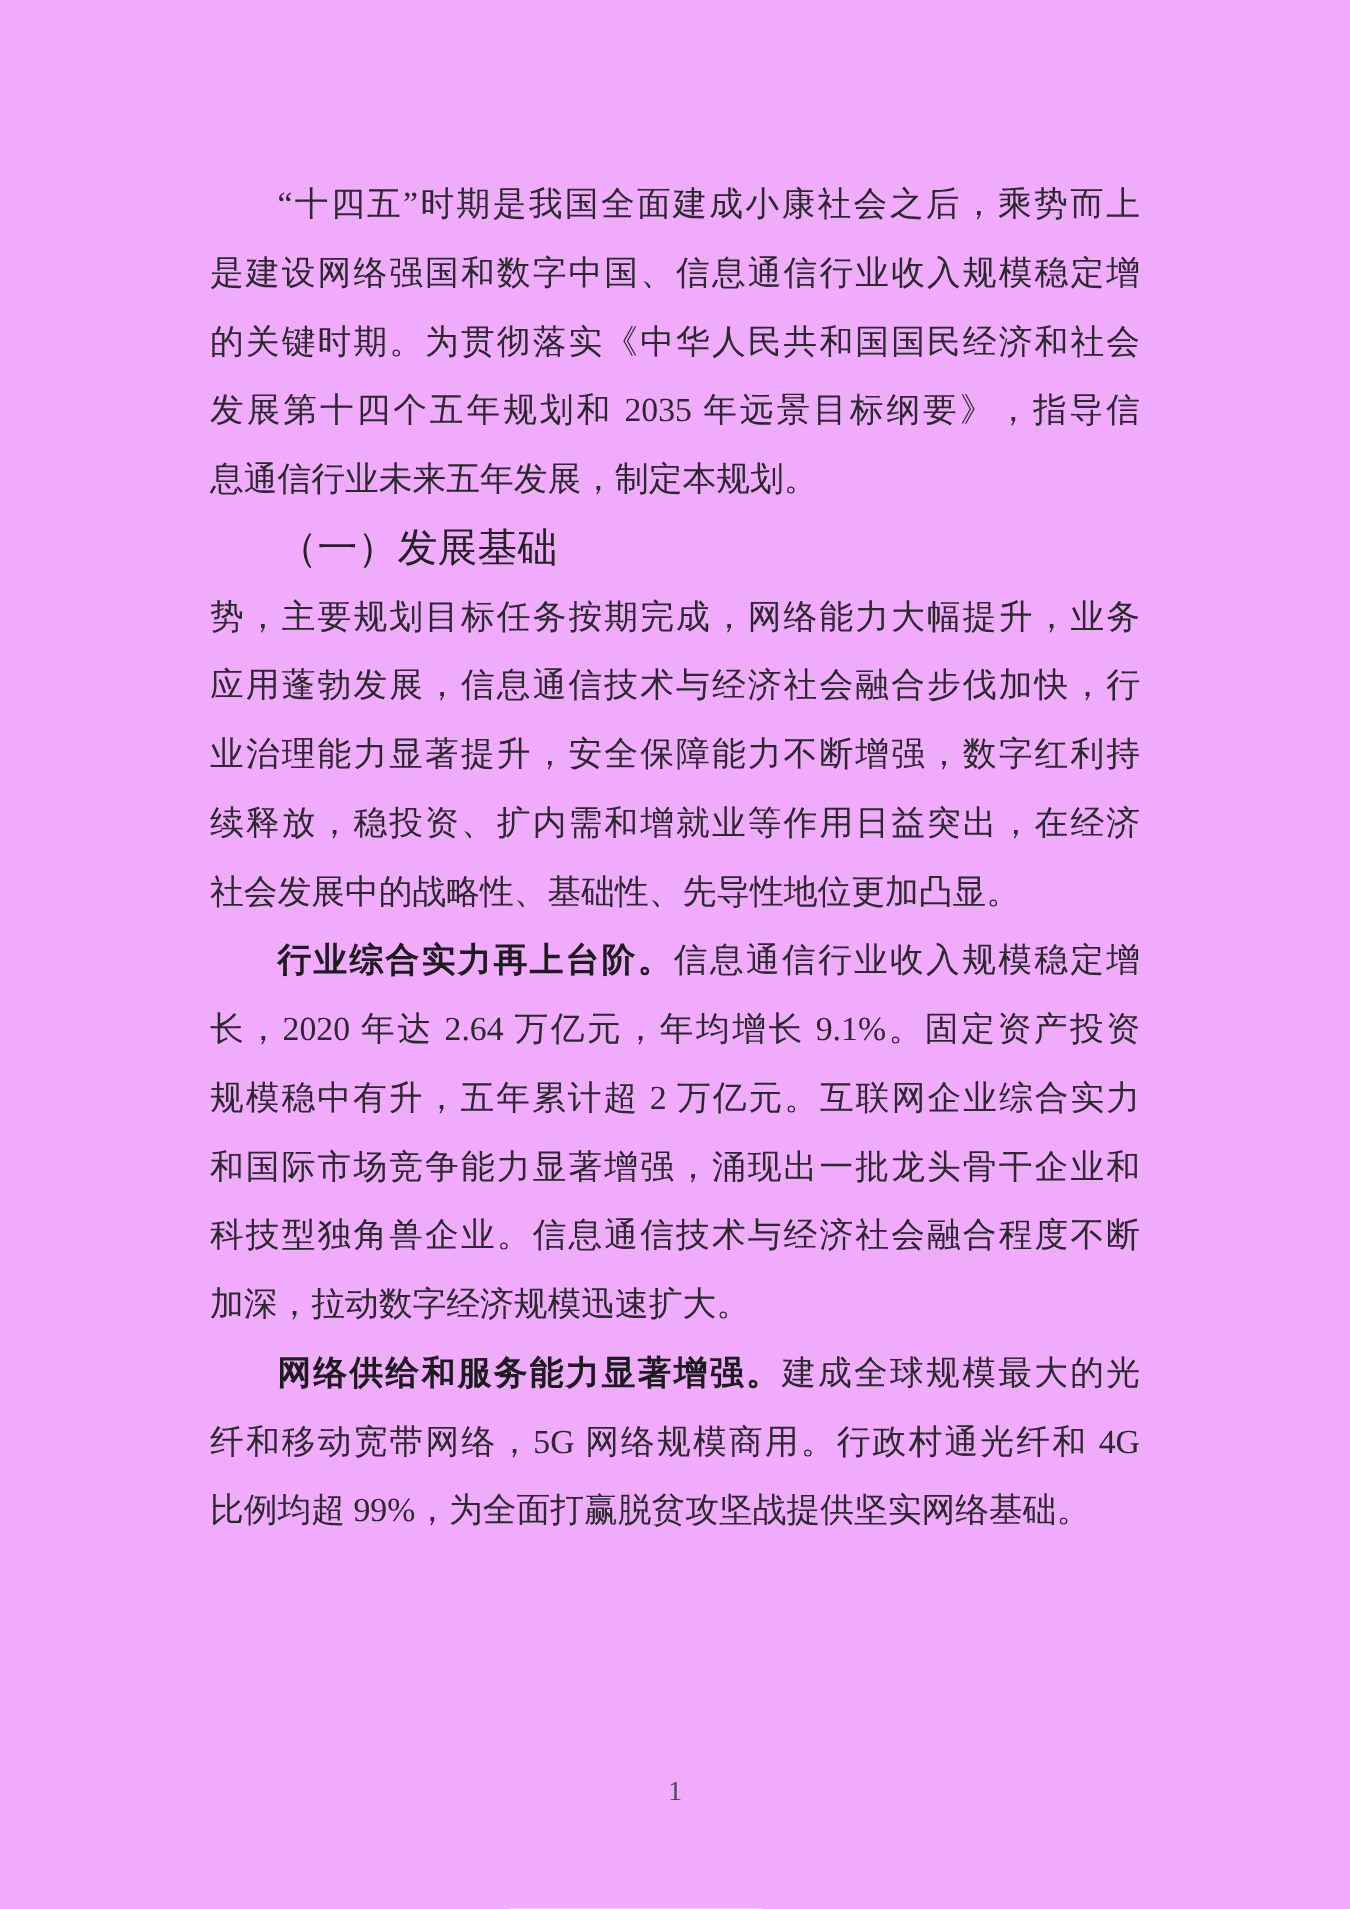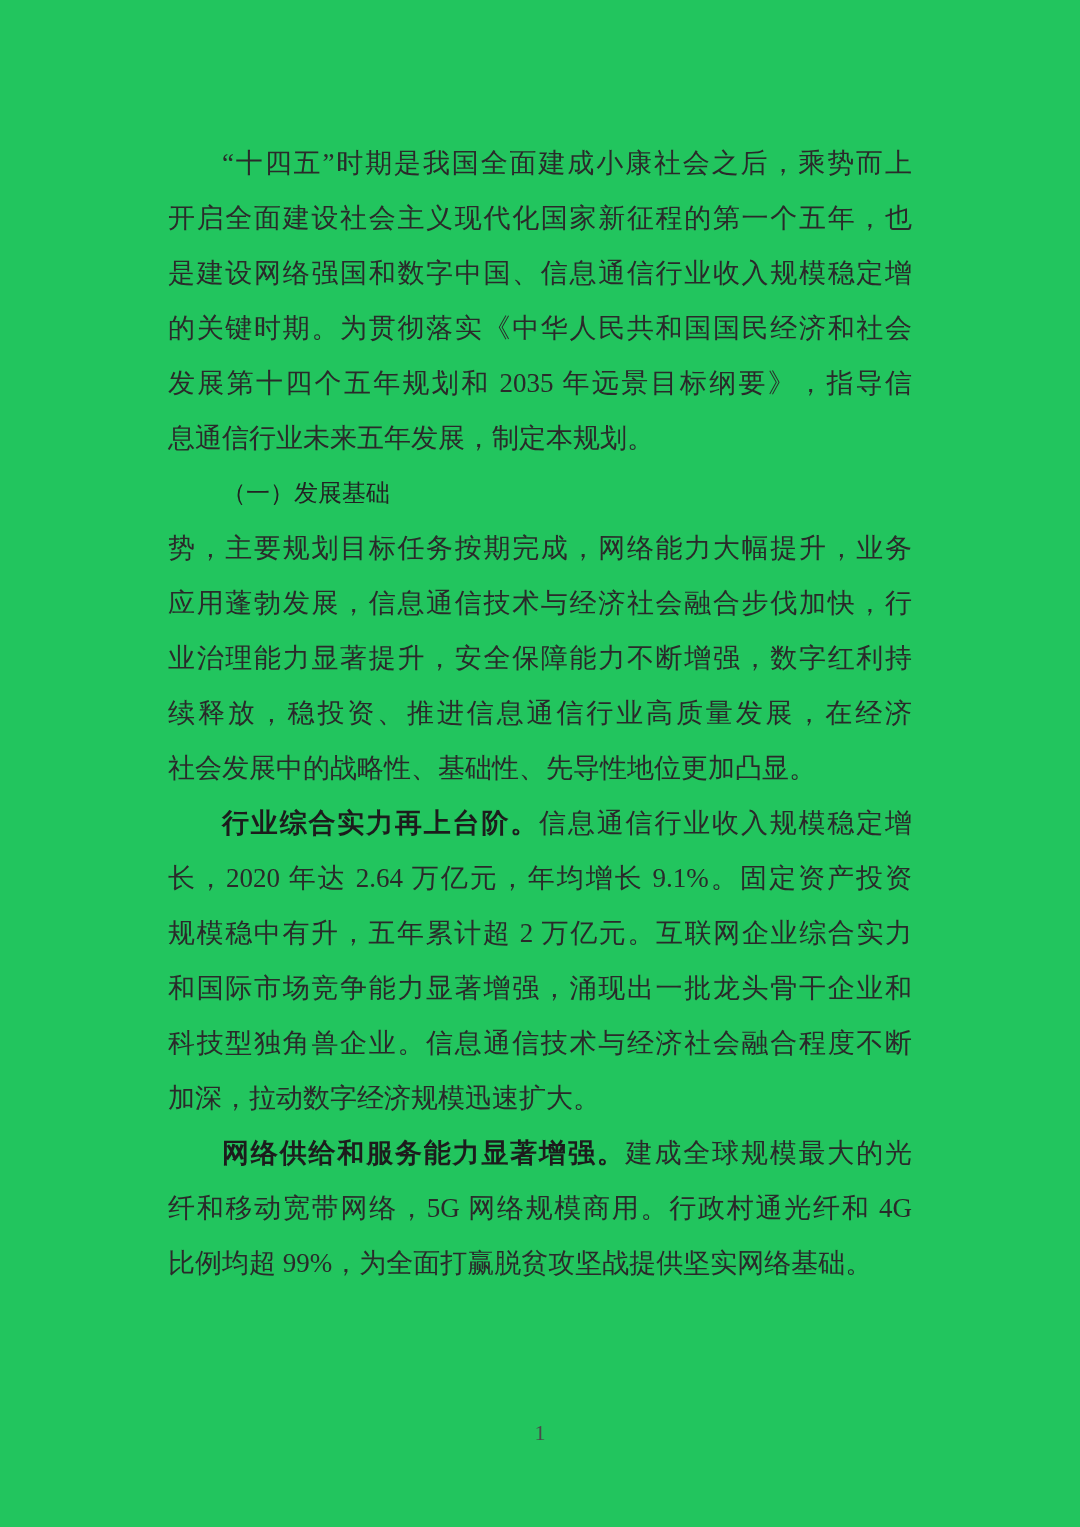--- a/index.html
+++ b/index.html
@@ -4,21 +4,21 @@
 <style>
   html, body {
     margin: 0;
     padding: 0;
     background: #ffffff;
   }
   .page {
     position: relative;
     width: 1080px;
     height: 1527px;
-    background: #22c55e;
+    background: #f0abfc;
     overflow: hidden;
     font-family: "Liberation Serif", "DejaVu Serif", serif;
     color: #2a2a2a;
   }
   .doc-body {
     position: absolute;
     left: 168px;
     top: 136px;
     width: 744px;
   }
@@ -43,55 +43,54 @@
     font-weight: bold;
     color: #1c1c1c;
   }
   .heading1 .line {
     font-family: "Liberation Sans", "DejaVu Sans", sans-serif;
     font-weight: bold;
     font-size: 28px;
     color: #161616;
   }
   .heading2 .line {
-    font-size: 24px;
+    font-size: 32px;
     color: #222222;
   }
   .footer {
     position: absolute;
     left: 0;
     top: 1418px;
     width: 1080px;
     text-align: center;
     font-size: 22px;
     line-height: 30px;
     color: #4a4a4a;
   }
 </style>
 </head>
 <body>
 
 <div class="page">
   <div class="doc-body">
       <div class="block paragraph">
         <div class="line indent flush"><span>“十四五”时期是我国全面建成小康社会之后，乘势而上</span></div>
-        <div class="line flush"><span>开启全面建设社会主义现代化国家新征程的第一个五年，也</span></div>
         <div class="line flush"><span>是建设网络强国和数字中国、信息通信行业收入规模稳定增</span></div>
         <div class="line flush"><span>的关键时期。为贯彻落实《中华人民共和国国民经济和社会</span></div>
         <div class="line flush"><span>发展第十四个五年规划和 2035 年远景目标纲要》，指导信</span></div>
         <div class="line"><span>息通信行业未来五年发展，制定本规划。</span></div>
       </div>
       <div class="block heading2">
         <div class="line indent"><span>（一）发展基础</span></div>
       </div>
       <div class="block paragraph">
         <div class="line flush"><span>势，主要规划目标任务按期完成，网络能力大幅提升，业务</span></div>
         <div class="line flush"><span>应用蓬勃发展，信息通信技术与经济社会融合步伐加快，行</span></div>
         <div class="line flush"><span>业治理能力显著提升，安全保障能力不断增强，数字红利持</span></div>
-        <div class="line flush"><span>续释放，稳投资、推进信息通信行业高质量发展，在经济</span></div>
+        <div class="line flush"><span>续释放，稳投资、扩内需和增就业等作用日益突出，在经济</span></div>
         <div class="line"><span>社会发展中的战略性、基础性、先导性地位更加凸显。</span></div>
       </div>
       <div class="block paragraph">
         <div class="line indent flush"><span class="lead">行业综合实力再上台阶。</span><span>信息通信行业收入规模稳定增</span></div>
         <div class="line flush"><span>长，2020 年达 2.64 万亿元，年均增长 9.1%。固定资产投资</span></div>
         <div class="line flush"><span>规模稳中有升，五年累计超 2 万亿元。互联网企业综合实力</span></div>
         <div class="line flush"><span>和国际市场竞争能力显著增强，涌现出一批龙头骨干企业和</span></div>
         <div class="line flush"><span>科技型独角兽企业。信息通信技术与经济社会融合程度不断</span></div>
         <div class="line"><span>加深，拉动数字经济规模迅速扩大。</span></div>
       </div>

